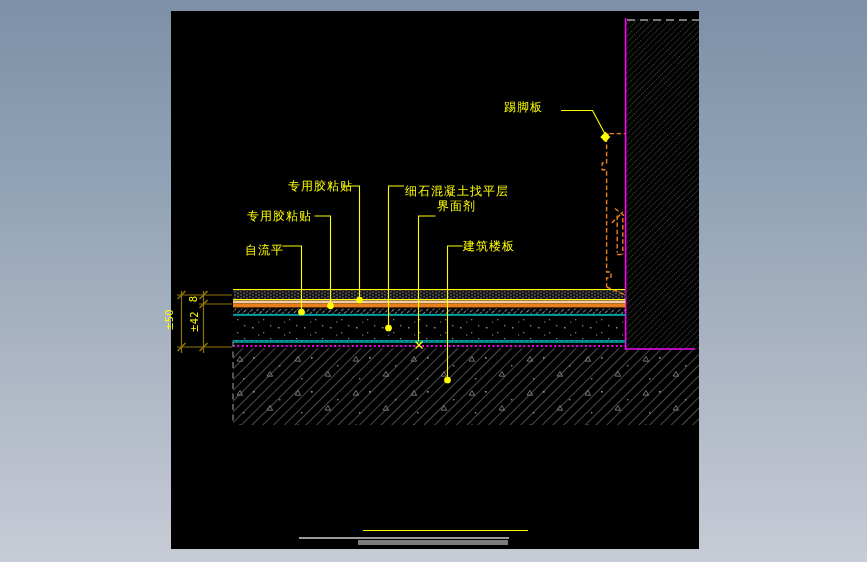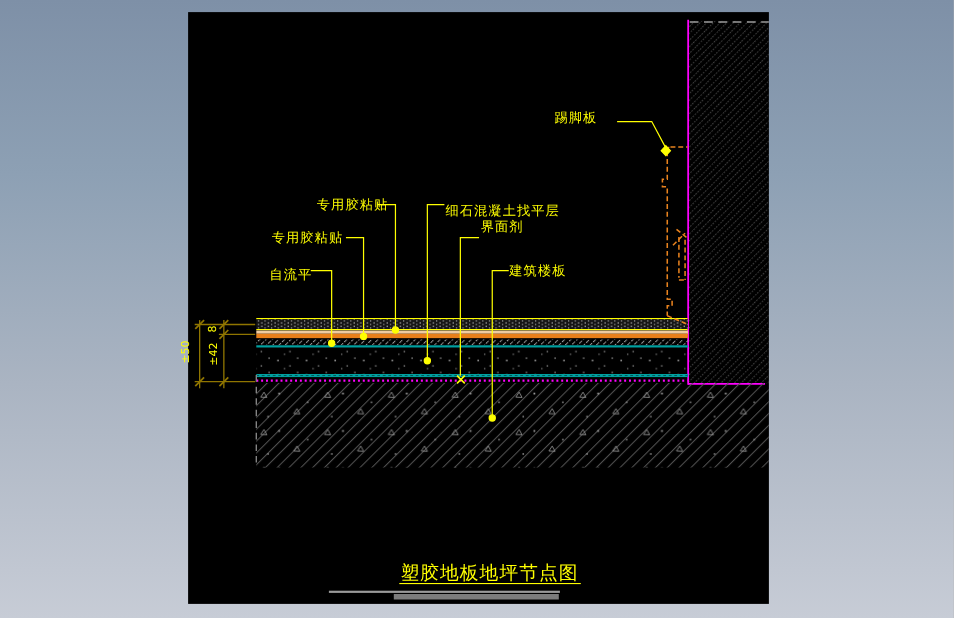--- a/index.html
+++ b/index.html
@@ -173,18 +173,17 @@
   <div class="lbl" style="left:405px;top:185px;">细石混凝土找平层</div>
   <div class="lbl" style="left:247px;top:210px;">专用胶粘贴</div>
   <div class="lbl" style="left:437px;top:200px;">界面剂</div>
   <div class="lbl" style="left:245px;top:244px;">自流平</div>
   <div class="lbl" style="left:463px;top:240px;">建筑楼板</div>
 
   <div class="dim-text" style="left:170px;top:320px;">±50</div>
   <div class="dim-text" style="left:195px;top:322px;">±42</div>
   <div class="dim-text" style="left:194px;top:299px;">8</div>
 
-  <div id="title">塑胶地板地坪节点图</div>
   <div id="title-underline"></div>
   <div id="bar-thin"></div>
   <div id="bar-thick"></div>
 
 </div>
 
 </body></html>

